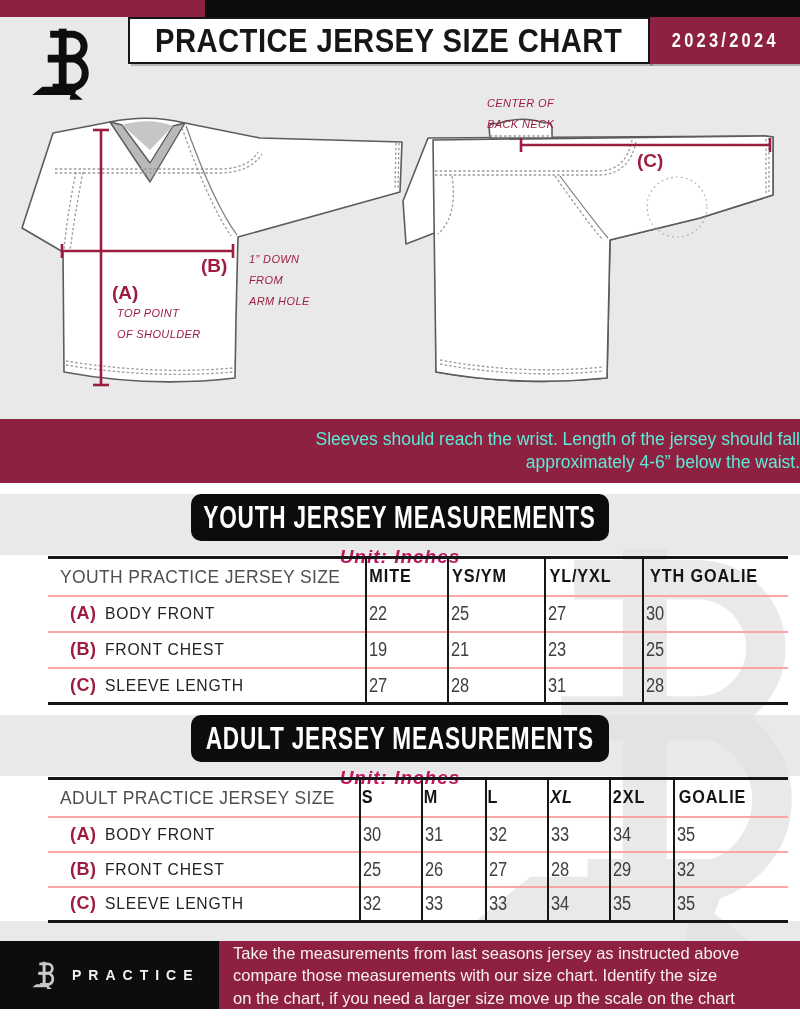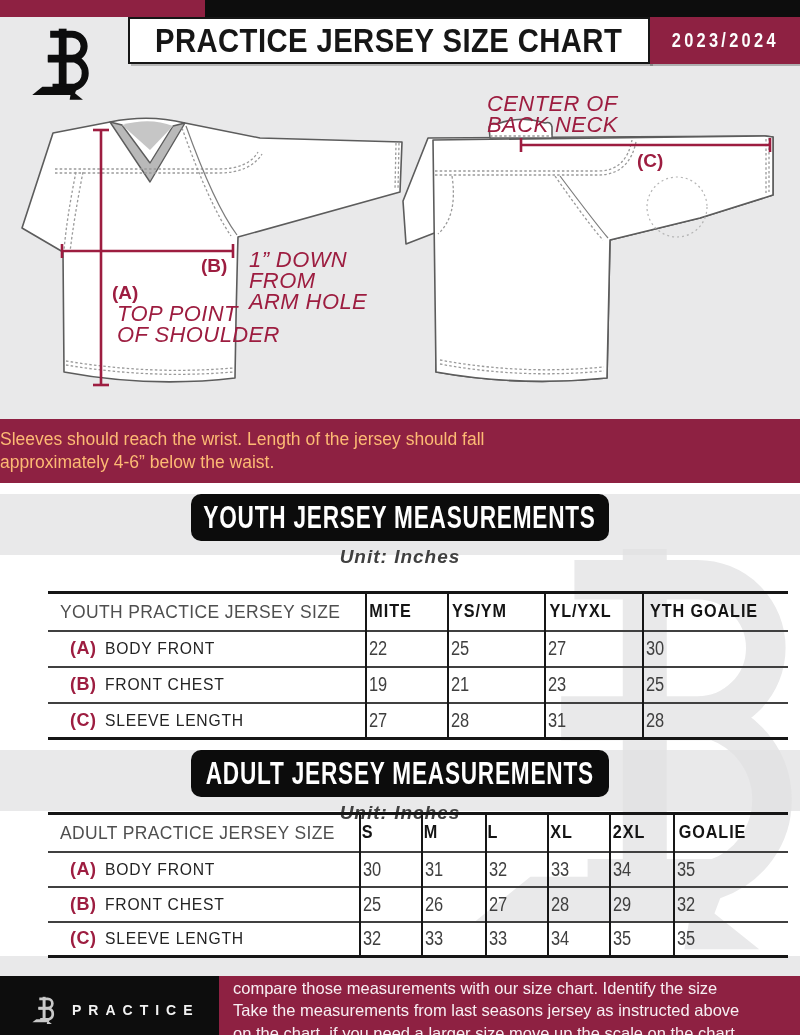--- a/index.html
+++ b/index.html
@@ -23,47 +23,47 @@
                 background:#8E2142; box-shadow:0 3px 0 rgba(0,0,0,.25);
                 display:flex; align-items:center; justify-content:center; }
   .season-text { font-size:20px; font-weight:700; color:#fdfdfd; letter-spacing:4px;
                  display:inline-block; transform:scaleX(.82); white-space:nowrap; }
   .header-logo { position:absolute; left:26px; top:22px; width:78px; height:82px;
                  color:#0d0d0d; z-index:5; }
 
   
   .diagram { position:relative; height:353px; background:#E9E9EA; }
   .diagram svg.art { position:absolute; left:0; top:0; }
-  .d-label { position:absolute; color:#9D1D40; font-style:italic; font-size:22px;
+  .d-label { position:absolute; color:#9D1D40; font-style:italic; font-size:11px;
              line-height:21px; letter-spacing:.4px; white-space:nowrap; }
   .d-tag { position:absolute; color:#9D1D40; font-weight:700; font-size:19px;
            white-space:nowrap; }
 
   
-  .notice { height:64px; background:#8E2142; color:#fdba74; text-align:left;
+  .notice { height:64px; background:#8E2142; color:#5eead4; text-align:right;
             font-size:17.5px; line-height:23px; padding-top:9px; position:relative; z-index:2; }
 
   
   .band-gray  { background:#E9E9EA; position:relative; }
   .band-white { background:#ffffff; position:relative; }
   .yhead, .ahead { height:61px; }
   .black-banner { position:relative; z-index:2; margin:11px auto 0 auto; width:418px; height:47px;
                   background:#0c0c0c; border-radius:10px;
                   display:flex; align-items:center; justify-content:center; }
   .banner-text { color:#ffffff; font-size:29px; font-weight:700; letter-spacing:1px;
                  display:inline-block; transform:scale(.78,1.08); white-space:nowrap; }
   .unit { position:relative; z-index:2; text-align:center; font-style:italic; font-weight:700;
-          font-size:19px; letter-spacing:1px; color:#404040; margin-top:5px; }
+          font-size:19px; letter-spacing:1px; color:#be185d; margin-top:5px; }
 
   
   .tbl-wrap { position:relative; z-index:2; padding-top:1px; }
   table.size { border-collapse:collapse; margin-left:48px; width:740px;
                border-top:3px solid #161616; border-bottom:3px solid #161616; }
   table.size td { border:0; }
-  table.size tr + tr td { border-top:2px solid #404040; }
+  table.size tr + tr td { border-top:2px solid #fca5a5; }
   table.size td + td { border-left:2px solid #161616; }
   table.size td { height:35px; vertical-align:middle; background:transparent; }
   td.rowhead { text-align:left; padding-left:22px; }
   td.colhead-first { text-align:left; padding-left:12px; }
   .colhead-first .t { color:#4f4f4f; font-size:19px; letter-spacing:.4px;
         display:inline-block; transform:scaleX(.92); transform-origin:left center; white-space:nowrap; }
   .sizehead { text-align:left; }
   .sizehead .t { color:#141414; font-weight:700; font-size:18px; letter-spacing:1px;
         display:inline-block; transform:scaleX(.9); white-space:nowrap; }
   .rtag { color:#9D1D40; font-weight:700; font-size:18px; letter-spacing:.5px; }
@@ -221,21 +221,21 @@
     <div>approximately 4-6” below the waist.</div>
   </div>
 
   <div class="band-gray yhead">
     <div class="black-banner">
       <span class="banner-text">YOUTH JERSEY MEASUREMENTS</span>
     </div>
     <div class="unit">Unit: Inches</div>
   </div>
 
-  <div class="band-white" style="height:149px;margin-top:35px;">
+  <div class="band-white" style="height:149px;">
     <div class="tbl-wrap">
       <table class="size">
         <tbody>
             <tr style="height:38px;">
           <td class="colhead-first" style="width:268px;"><span class="t">YOUTH PRACTICE JERSEY SIZE</span></td>
           <td class="sizehead" style="width:97px;"><span class="t">MITE</span></td>
           <td class="sizehead" style="width:110px;"><span class="t">YS/YM</span></td>
           <td class="sizehead" style="width:110px;"><span class="t">YL/YXL</span></td>
           <td class="sizehead" style="width:155px;"><span class="t">YTH GOALIE</span></td>
         </tr>
@@ -274,21 +274,21 @@
 
   <div class="band-white" style="height:145px;">
     <div class="tbl-wrap">
       <table class="size">
         <tbody>
             <tr style="height:38px;">
           <td class="colhead-first" style="width:267px;"><span class="t">ADULT PRACTICE JERSEY SIZE</span></td>
           <td class="sizehead" style="width:70px;"><span class="t">S</span></td>
           <td class="sizehead" style="width:72px;"><span class="t">M</span></td>
           <td class="sizehead" style="width:71px;"><span class="t">L</span></td>
-          <td class="sizehead" style="width:69px;"><span class="t">XL</span></td>
+          <td class="sizehead" style="width:69px;font-style:italic;"><span class="t">XL</span></td>
           <td class="sizehead" style="width:69px;"><span class="t">2XL</span></td>
           <td class="sizehead" style="width:122px;"><span class="t">GOALIE</span></td>
         </tr>
         <tr style="height:34px;">
           <td class="rowhead"><span class="rtag">(A)</span>&nbsp; <span class="rlab">BODY FRONT</span></td>
           <td class="val"><span class="t">30</span></td>
           <td class="val"><span class="t">31</span></td>
           <td class="val"><span class="t">32</span></td>
           <td class="val"><span class="t">33</span></td>
           <td class="val"><span class="t">34</span></td>
@@ -320,22 +320,22 @@
   <div class="prefooter"></div>
 
   <div class="footer">
     <div class="footer-black">
       <svg class="footer-logo" viewBox="0 0 100 100">
         <use href="#bglyph"></use>
       </svg>
       <span class="brand">PRACTICE</span>
     </div>
     <div class="footer-maroon">
+      <div>Take the measurements from last seasons jersey as instructed above</div>
       <div>compare those measurements  with our size chart. Identify the size</div>
-      <div>Take the measurements from last seasons jersey as instructed above</div>
       <div>on the chart, if you need a larger size move up the scale on the chart</div>
     </div>
   </div>
 
   <svg class="watermark" viewBox="0 0 100 100" preserveAspectRatio="xMidYMid meet">
     <use href="#bglyph"></use>
   </svg>
 
 </div>
 

